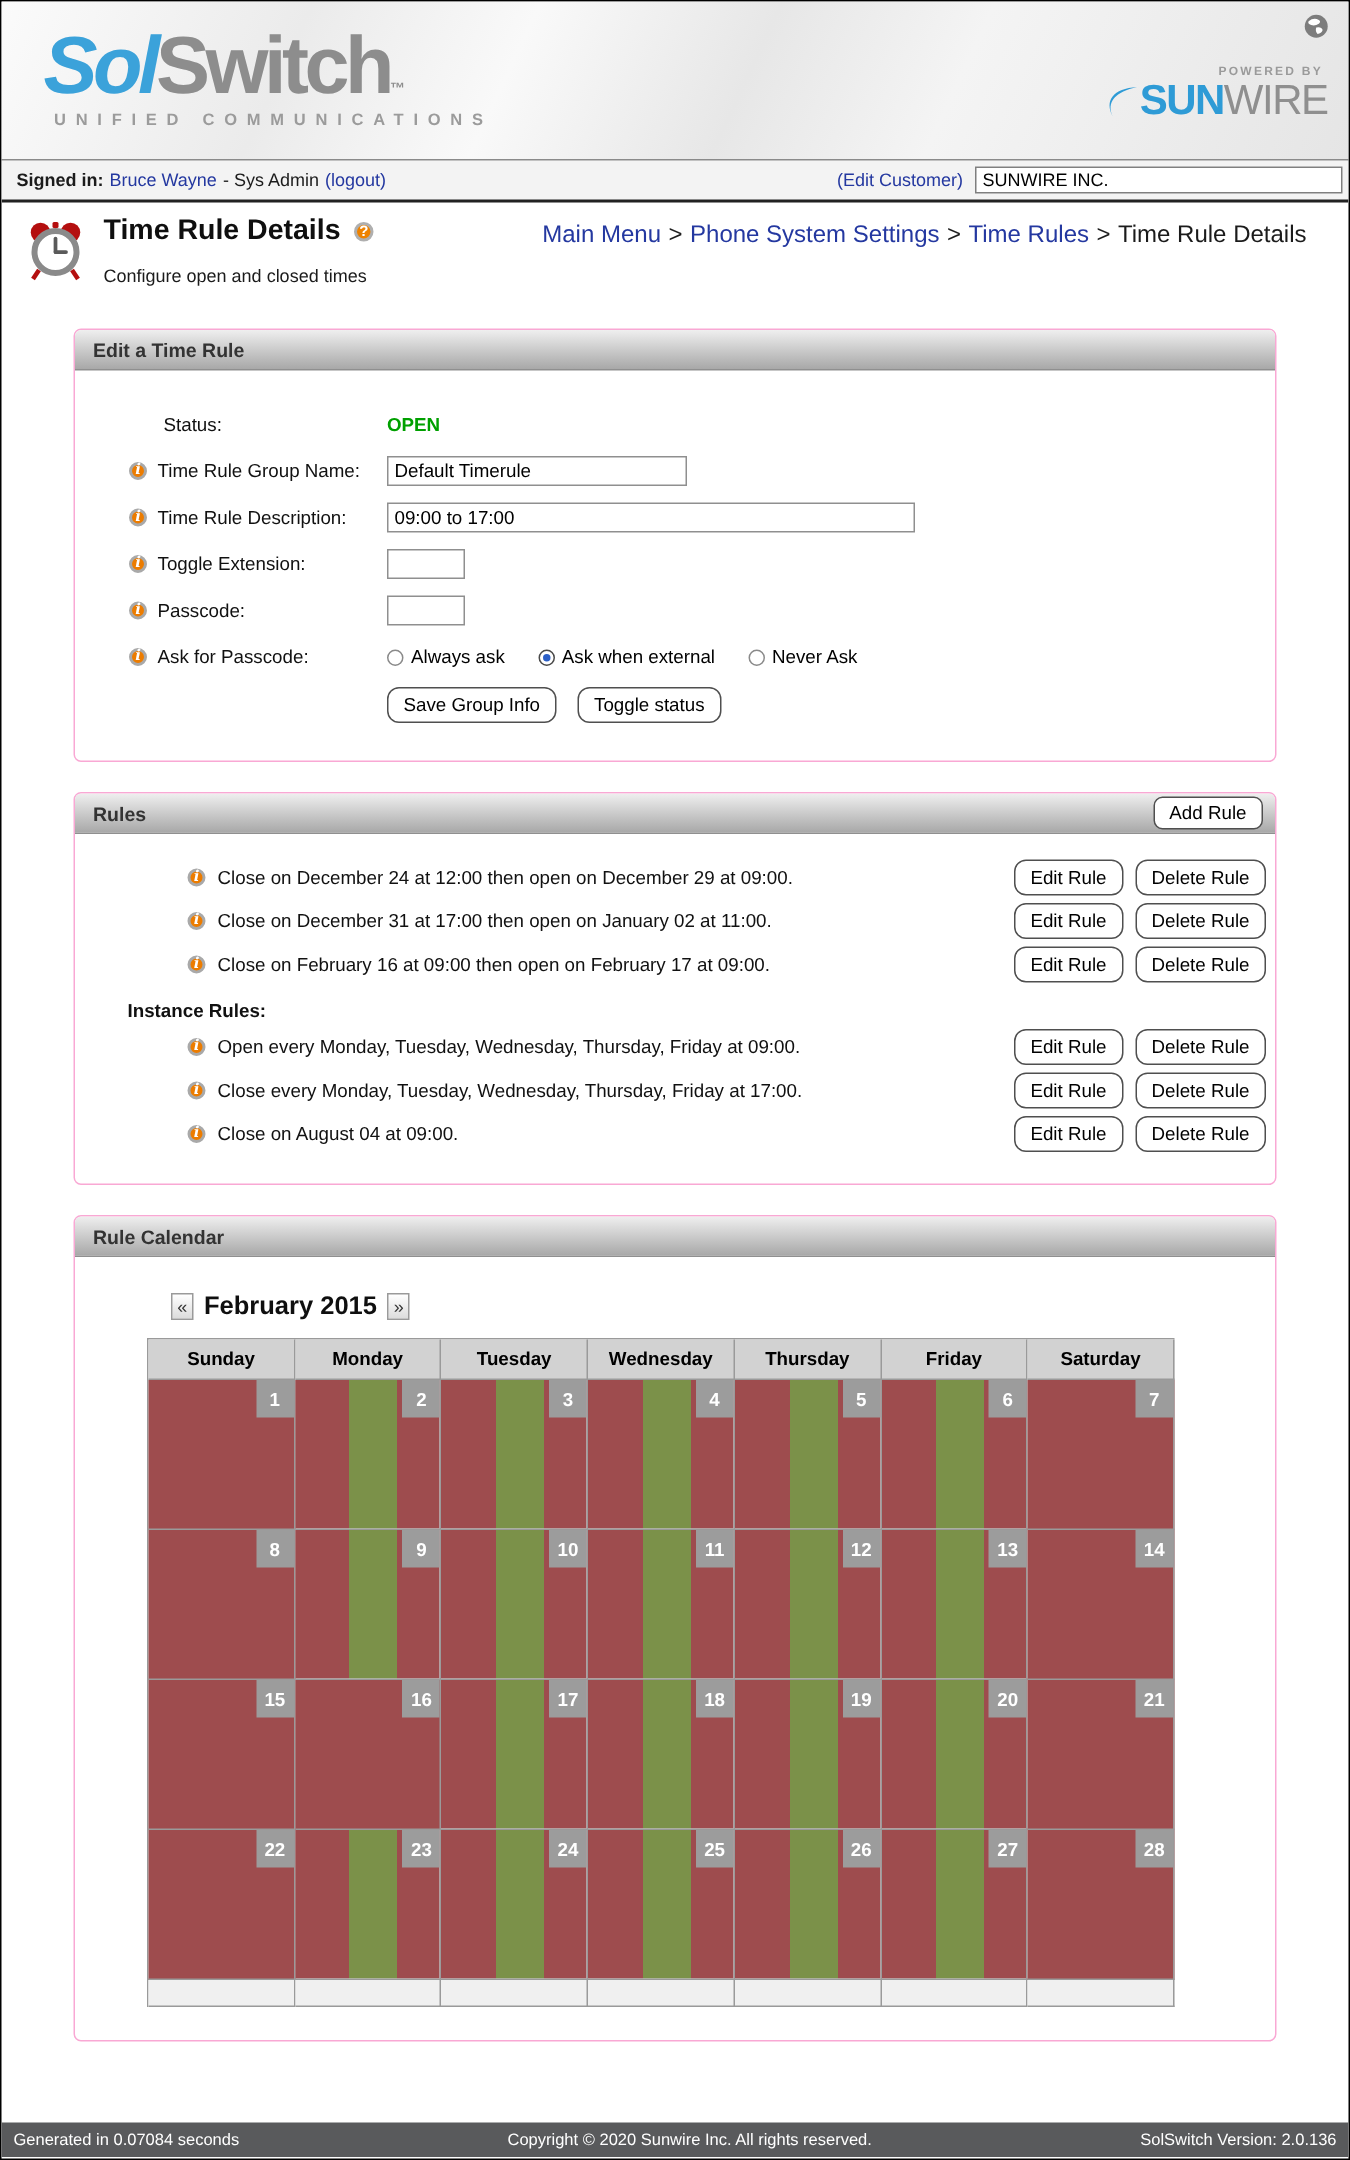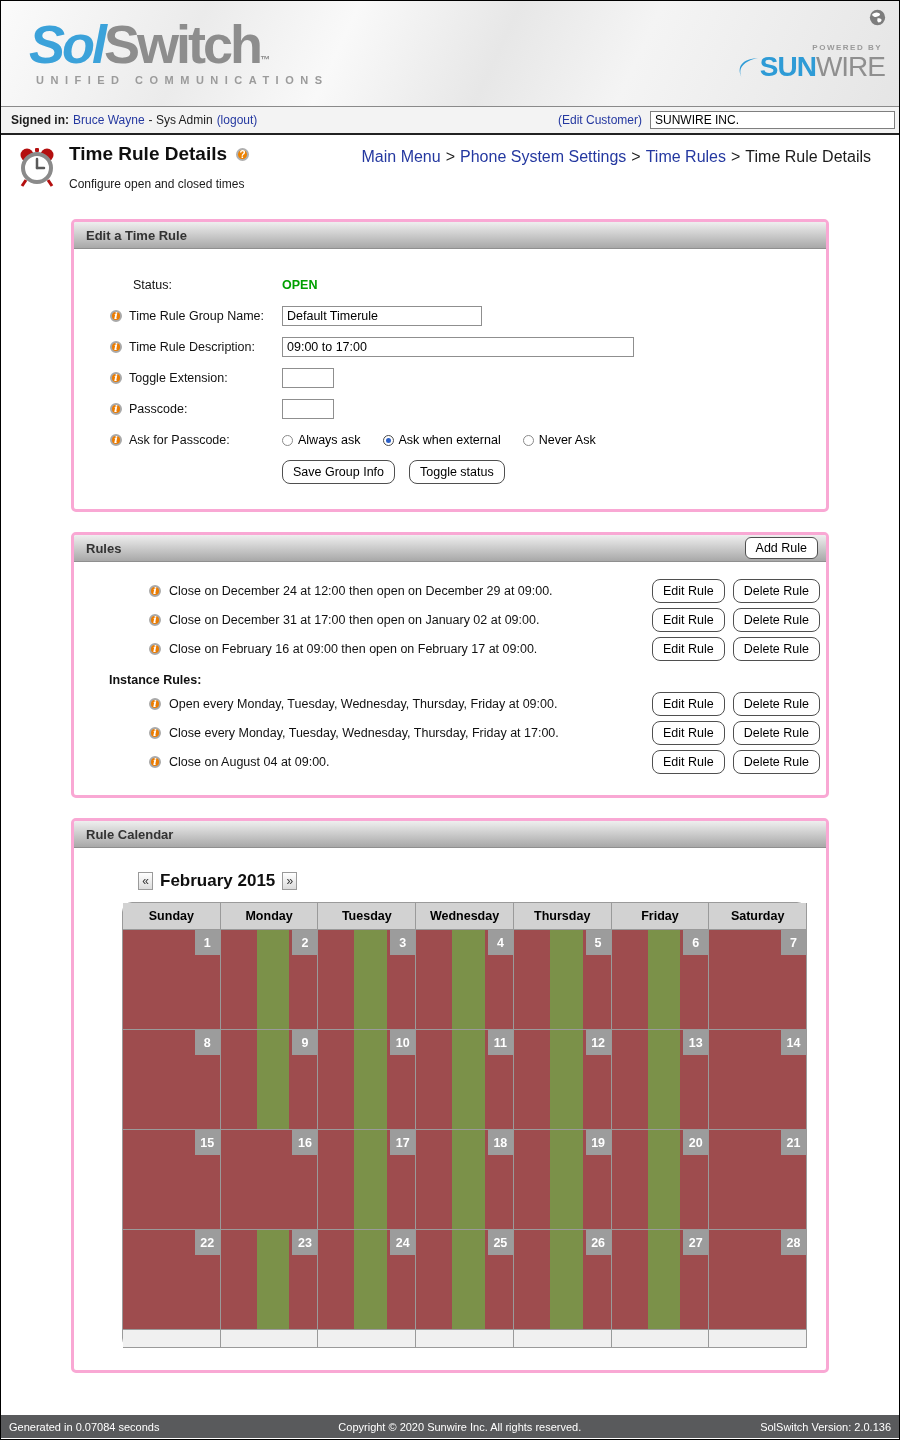--- a/index.html
+++ b/index.html
@@ -51,21 +51,21 @@
   h1 { font-size:19px; margin:0; color:#0f0f0f; }
   .help-icon {
     width:13px; height:13px; border-radius:50%; background:#EE8200; border:2px solid #AFAFAF;
     color:#fff; font-weight:bold; font-size:10px; display:flex; align-items:center; justify-content:center;
   }
   .subtitle { position:absolute; left:68px; top:42px; font-size:12px; color:#1b1b1b; }
   .breadcrumb { position:absolute; right:28px; top:13px; font-size:16px; color:#1b1b1b; white-space:nowrap; }
   .breadcrumb .sep { margin:0 5px; color:#1e1e1e; }
 
   
-  .section { flex:none; margin:0 70px 20px; border:3px solid #f9a8d4; border-radius:5px; overflow:hidden; background:#fff; }
+  .section { flex:none; margin:0 48px 20px; border:1px solid #f9a8d4; border-radius:5px; overflow:hidden; background:#fff; }
   .section-header {
     height:27px; background:linear-gradient(#EFEFEF,#A8A8A8);
     border-bottom:1px solid #8F8F8F;
     display:flex; align-items:center; padding:0 8px 0 12px;
     font-size:13px; font-weight:bold; color:#333;
   }
 
   
   .edit-body { padding:25px 0 16px; }
   .form-row { display:flex; align-items:center; margin-bottom:9px; min-height:22px; padding-left:36px; }
@@ -100,21 +100,21 @@
   .btn-add { margin-left:auto; height:22px; border-radius:6px; padding:2px 10px; }
 
   
   .cal-body { padding:23px 0 22px; }
   .month-nav { display:flex; align-items:center; gap:7px; margin:0 0 11px 64px; }
   .nav-btn {
     width:15px; height:18px; border:1px solid #9A9A9A; background:linear-gradient(#fff,#dcdcdc);
     font-size:12px; display:flex; align-items:center; justify-content:center; color:#333; cursor:pointer;
   }
   .month-title { font-size:17px; font-weight:bold; color:#0f0f0f; }
-  .cal-table { margin-left:48px; width:685px; border-top:1px solid #9A9A9A; border-left:1px solid #9A9A9A;border-radius:10px; }
+  .cal-table { margin-left:48px; width:685px; border-top:1px solid #9A9A9A; border-left:1px solid #9A9A9A; }
   .cal-hrow, .cal-row { display:flex; }
   .cal-h {
     flex:1; height:27px; background:#D2D2D2; border-right:1px solid #9A9A9A; border-bottom:1px solid #9A9A9A;
     display:flex; align-items:center; justify-content:center; font-weight:bold; font-size:12.5px; color:#000;
   }
   .cal-cell { flex:1; height:100px; border-right:1px solid #9A9A9A; border-bottom:1px solid #9A9A9A; position:relative; }
   .cal-badge {
     position:absolute; top:0; right:0; width:25px; height:25px; background:#9C9C9C;
     color:#fff; font-weight:bold; font-size:12.5px; display:flex; align-items:center; justify-content:center;
   }
@@ -272,21 +272,21 @@
     <div class="rule-row">
       <span class="info-icon">i</span>
       <span class="rule-text">Close on December 24 at 12:00 then open on December 29 at 09:00.</span>
       <span class="rule-buttons">
         <button class="btn">Edit Rule</button>
         <button class="btn">Delete Rule</button>
       </span>
     </div>
     <div class="rule-row">
       <span class="info-icon">i</span>
-      <span class="rule-text">Close on December 31 at 17:00 then open on January 02 at 09:00.</span>
+      <span class="rule-text">Close on December 31 at 17:00 then open on January 02 at 11:00.</span>
       <span class="rule-buttons">
         <button class="btn">Edit Rule</button>
         <button class="btn">Delete Rule</button>
       </span>
     </div>
     <div class="rule-row">
       <span class="info-icon">i</span>
       <span class="rule-text">Close on February 16 at 09:00 then open on February 17 at 09:00.</span>
       <span class="rule-buttons">
         <button class="btn">Edit Rule</button>

